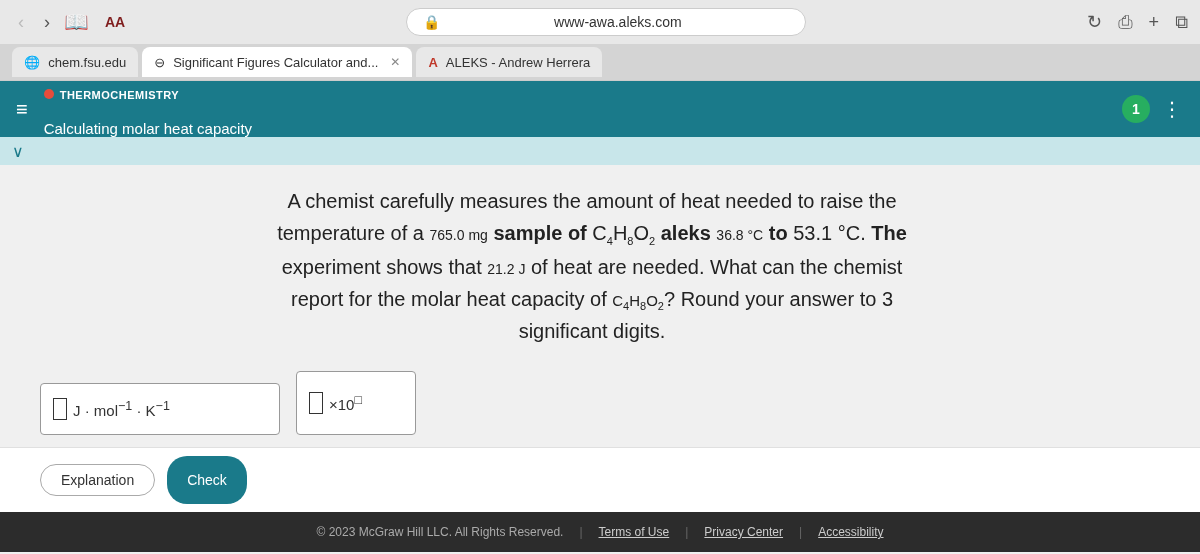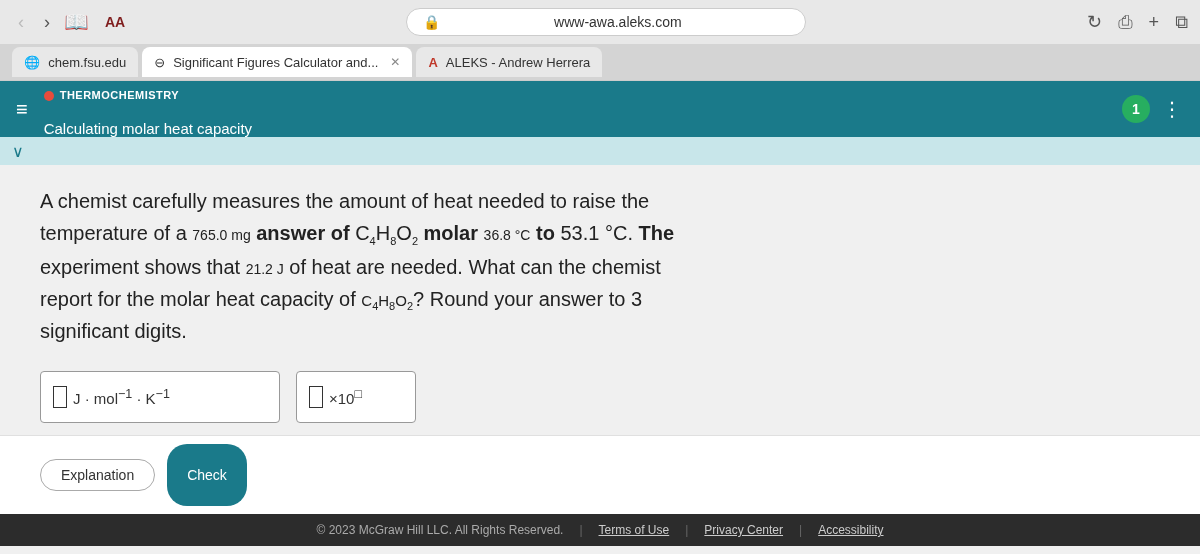--- a/index.html
+++ b/index.html
@@ -95,21 +95,21 @@
       font-size: 20px;
       cursor: pointer;
       margin-right: 16px;
     }
     .header-info { flex: 1; }
     .header-subject {
       font-size: 11px;
       font-weight: 600;
       letter-spacing: 0.5px;
       display: flex;
-      align-items: flex-end;
+      align-items: flex-start;
       gap: 6px;
       margin-top: 8px;
     }
     .dot-indicator {
       width: 10px; height: 10px;
       background: #e74c3c;
       border-radius: 50%;
       display: inline-block;
     }
     .header-title { font-size: 15px; font-weight: 500; margin-top: 19px; }
@@ -133,20 +133,21 @@
       height: 28px;
       flex-shrink: 0;
     }
     .chevron-down { color: #1a7a8a; font-size: 16px; }
 
     
     .problem-area {
       padding: 20px 56px 12px 40px;
       flex: 1;
       overflow: hidden;
+      text-align: center;
     }
     .problem-text {
       font-size: 20px;
       line-height: 1.6;
       color: #222;
     }
     .problem-text .small-text { font-size: 14px; }
     .problem-text sub { font-size: 11px; }
 
     
@@ -169,21 +170,21 @@
       font-size: 16px;
       color: #333;
       gap: 6px;
     }
     .answer-box-small {
       display: flex;
       align-items: center;
       border: 1px solid #999;
       padding: 8px 12px;
       min-width: 120px;
-      height: 52px;
+      height: 64px;
       border-radius: 4px;
       background: white;
       font-size: 16px;
       color: #333;
       gap: 6px;
     }
     .input-cursor { display: inline-block; width: 14px; height: 22px; border: 1px solid #333; vertical-align: middle; }
 
     
     .bottom-bar {
@@ -202,37 +203,37 @@
       padding: 7px 20px;
       font-size: 14px;
       color: #333;
       cursor: pointer;
       text-align: center;
     }
     .btn-check {
       background: #1a7a8a;
       border: none;
       border-radius: 20px;
-      padding: 23px 20px;
+      padding: 16px 20px;
       font-size: 14px;
       color: white;
       cursor: pointer;
     }
 
     
     .aleks-footer {
       background: #2c2c2c;
       color: #aaa;
       font-size: 12px;
       display: flex;
       align-items: center;
       justify-content: center;
       gap: 16px;
       padding: 6px 16px;
-      height: 32px;
+      height: 40px;
       flex-shrink: 0;
     }
     .footer-link { color: #ccc; text-decoration: underline; cursor: pointer; }
     .footer-separator { color: #666; }
   </style>
 </head>
 <body>
 
 <div class="browser-chrome">
   <div class="browser-toolbar">
@@ -288,21 +289,21 @@
   </div>
 </div>
 
 <div class="collapse-bar">
   <span class="chevron-down">∨</span>
 </div>
 
 <div class="problem-area">
   <div class="problem-text">
     <span>A chemist carefully measures the amount of heat needed to raise the</span><br>
-    <span>temperature of a </span><span class="small-text">765.0 mg</span><span> <strong>answer of</strong> C<sub>4</sub>H<sub>8</sub>O<sub>2</sub> <strong>molar</strong> <span class="small-text">36.8 °C</span> <strong>to</strong> 53.1 °C. <strong>The</strong></span><br>
+    <span>temperature of a </span><span class="small-text">765.0 mg</span><span> <strong>sample of</strong> C<sub>4</sub>H<sub>8</sub>O<sub>2</sub> <strong>aleks</strong> <span class="small-text">36.8 °C</span> <strong>to</strong> 53.1 °C. <strong>The</strong></span><br>
     <span>experiment shows that <span class="small-text">21.2 J</span> of heat are needed. What can the chemist</span><br>
     <span>report for the molar heat capacity of <span style="font-size:15px;">C<sub>4</sub>H<sub>8</sub>O<sub>2</sub></span>? Round your answer to 3</span><br>
     <span>significant digits.</span>
   </div>
 </div>
 
 <div class="answer-area">
   <div class="answer-box">
     <span class="input-cursor"></span>
     <span style="font-size:15px;">J · mol<sup>−1</sup> · K<sup>−1</sup></span>

